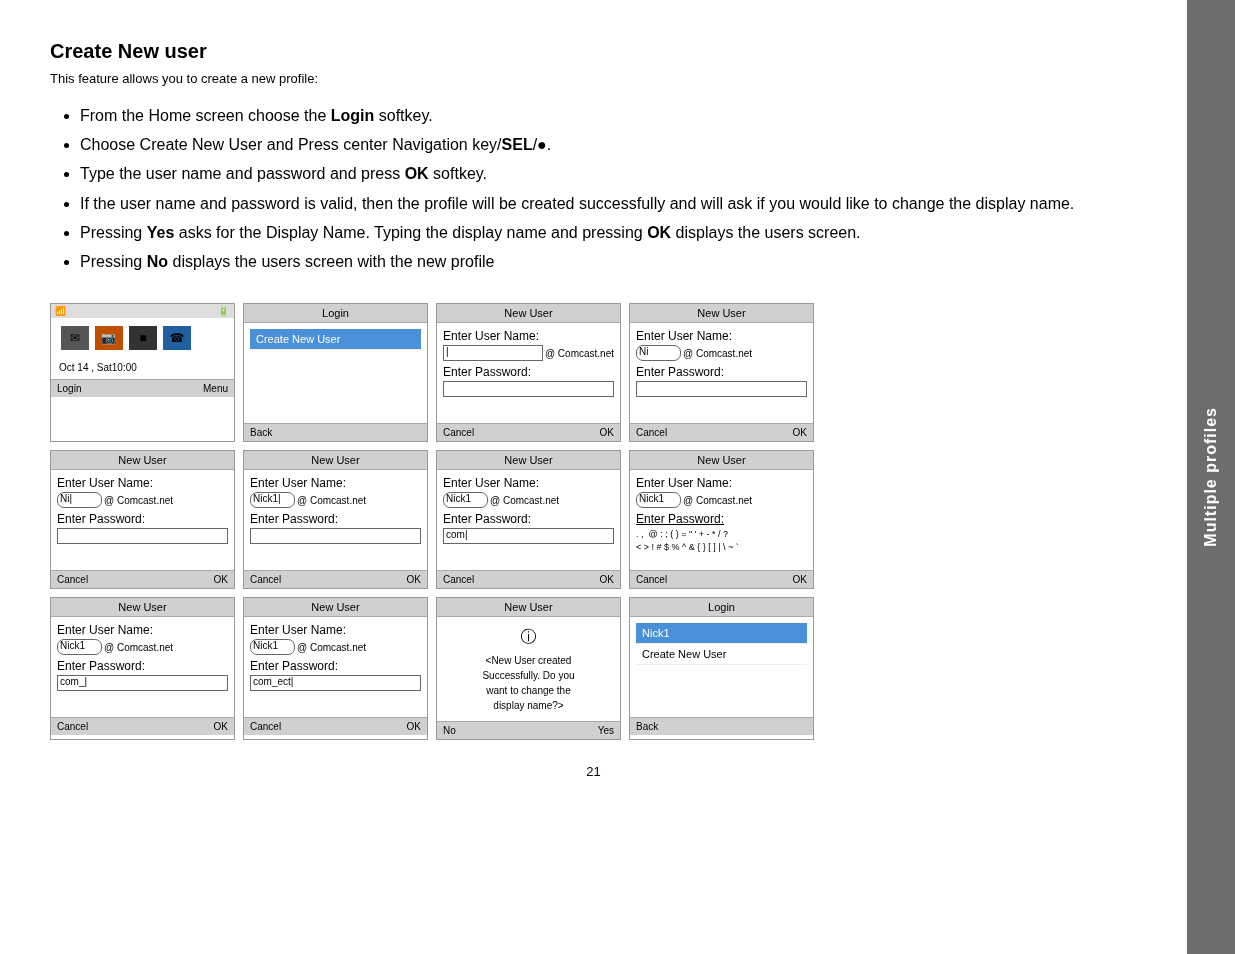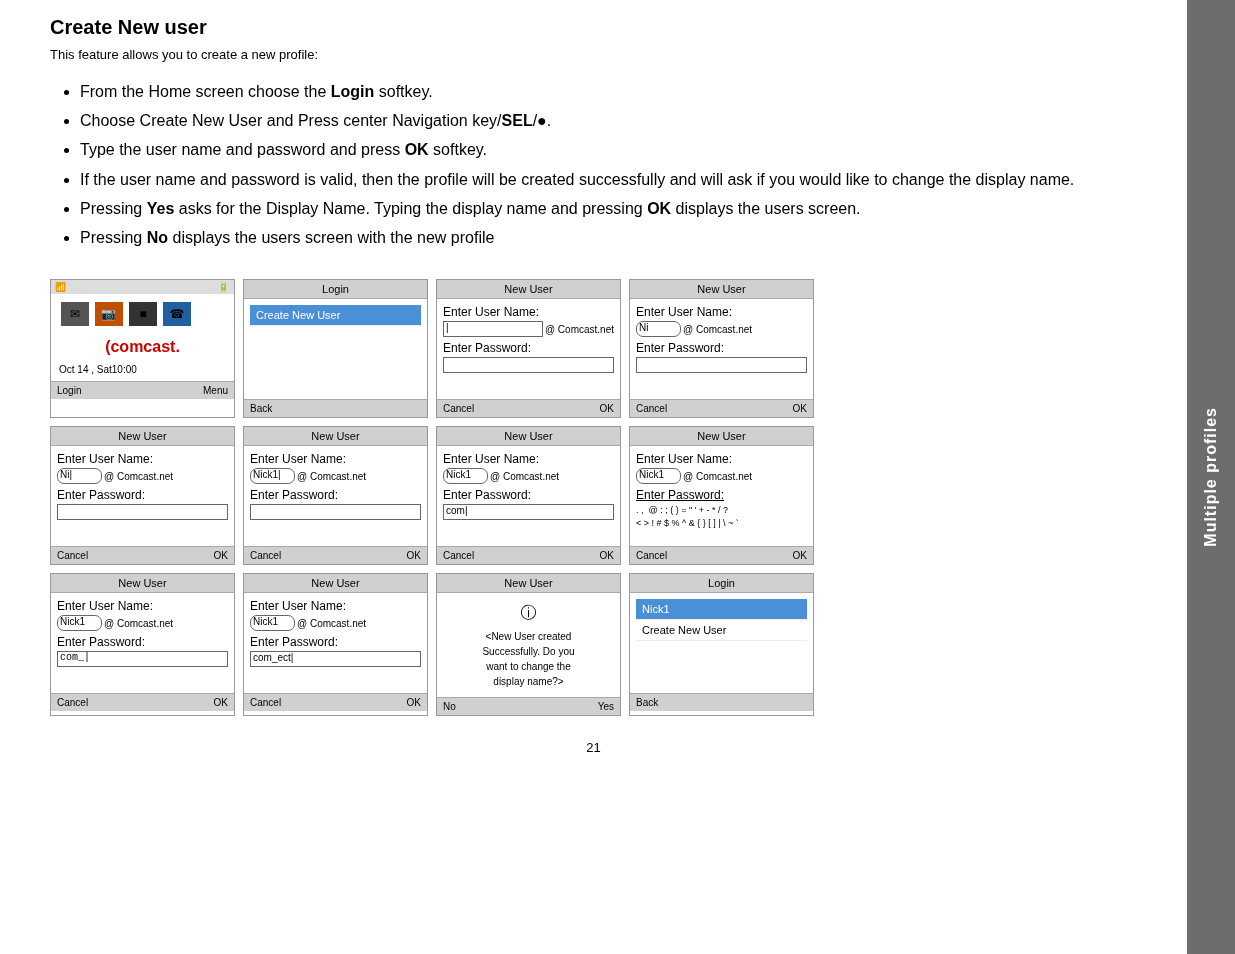--- a/index.html
+++ b/index.html
@@ -29,21 +29,21 @@
       font-weight: bold;
       writing-mode: vertical-rl;
       transform: rotate(180deg);
       white-space: nowrap;
       letter-spacing: 1px;
     }
 
     
     .main-content {
       margin-right: 48px;
-      padding: 16px 50px;
+      padding: 40px 50px;
     }
 
     .page-title {
       font-size: 20px;
       font-weight: bold;
       margin-bottom: 8px;
     }
 
     .intro-text {
       font-size: 13px;
@@ -255,23 +255,20 @@
         <div class="home-top-bar">
           <span>📶</span>
           <span>🔋</span>
         </div>
         <div class="home-icons-row">
           <div class="home-icon" style="background:#555;font-size:12px;">✉</div>
           <div class="home-icon orange" style="font-size:12px;">📷</div>
           <div class="home-icon dark" style="font-size:12px;">■</div>
           <div class="home-icon blue" style="font-size:12px;">☎</div>
         </div>
-        <div class="home-comcast">
-          <span style="color:#cc0000;font-size:16px;font-weight:bold;">(comcast.</span>
-        </div>
         <div class="home-date">
           <span>Oct 14 , Sat</span>
           <span>10:00</span>
         </div>
         <div class="screen-footer">
           <span>Login</span>
           <span>Menu</span>
         </div>
       </div>
 
@@ -398,21 +395,21 @@
 
       <div class="phone-screen">
         <div class="screen-header">New User</div>
         <div class="screen-body">
           <div class="screen-label">Enter User Name:</div>
           <div class="screen-input-row">
             <div class="screen-input narrow">Nick1</div>
             <span class="screen-at">@ Comcast.net</span>
           </div>
           <div class="screen-label">Enter Password:</div>
-          <div class="screen-input" style="width:100%;margin-bottom:4px;font-family:Liberation Mono, monospace;">com_|</div>
+          <div class="screen-input" style="width:100%;margin-bottom:4px;">com_|</div>
         </div>
         <div class="screen-footer">
           <span>Cancel</span>
           <span>OK</span>
         </div>
       </div>
 
       <div class="phone-screen">
         <div class="screen-header">New User</div>
         <div class="screen-body">

